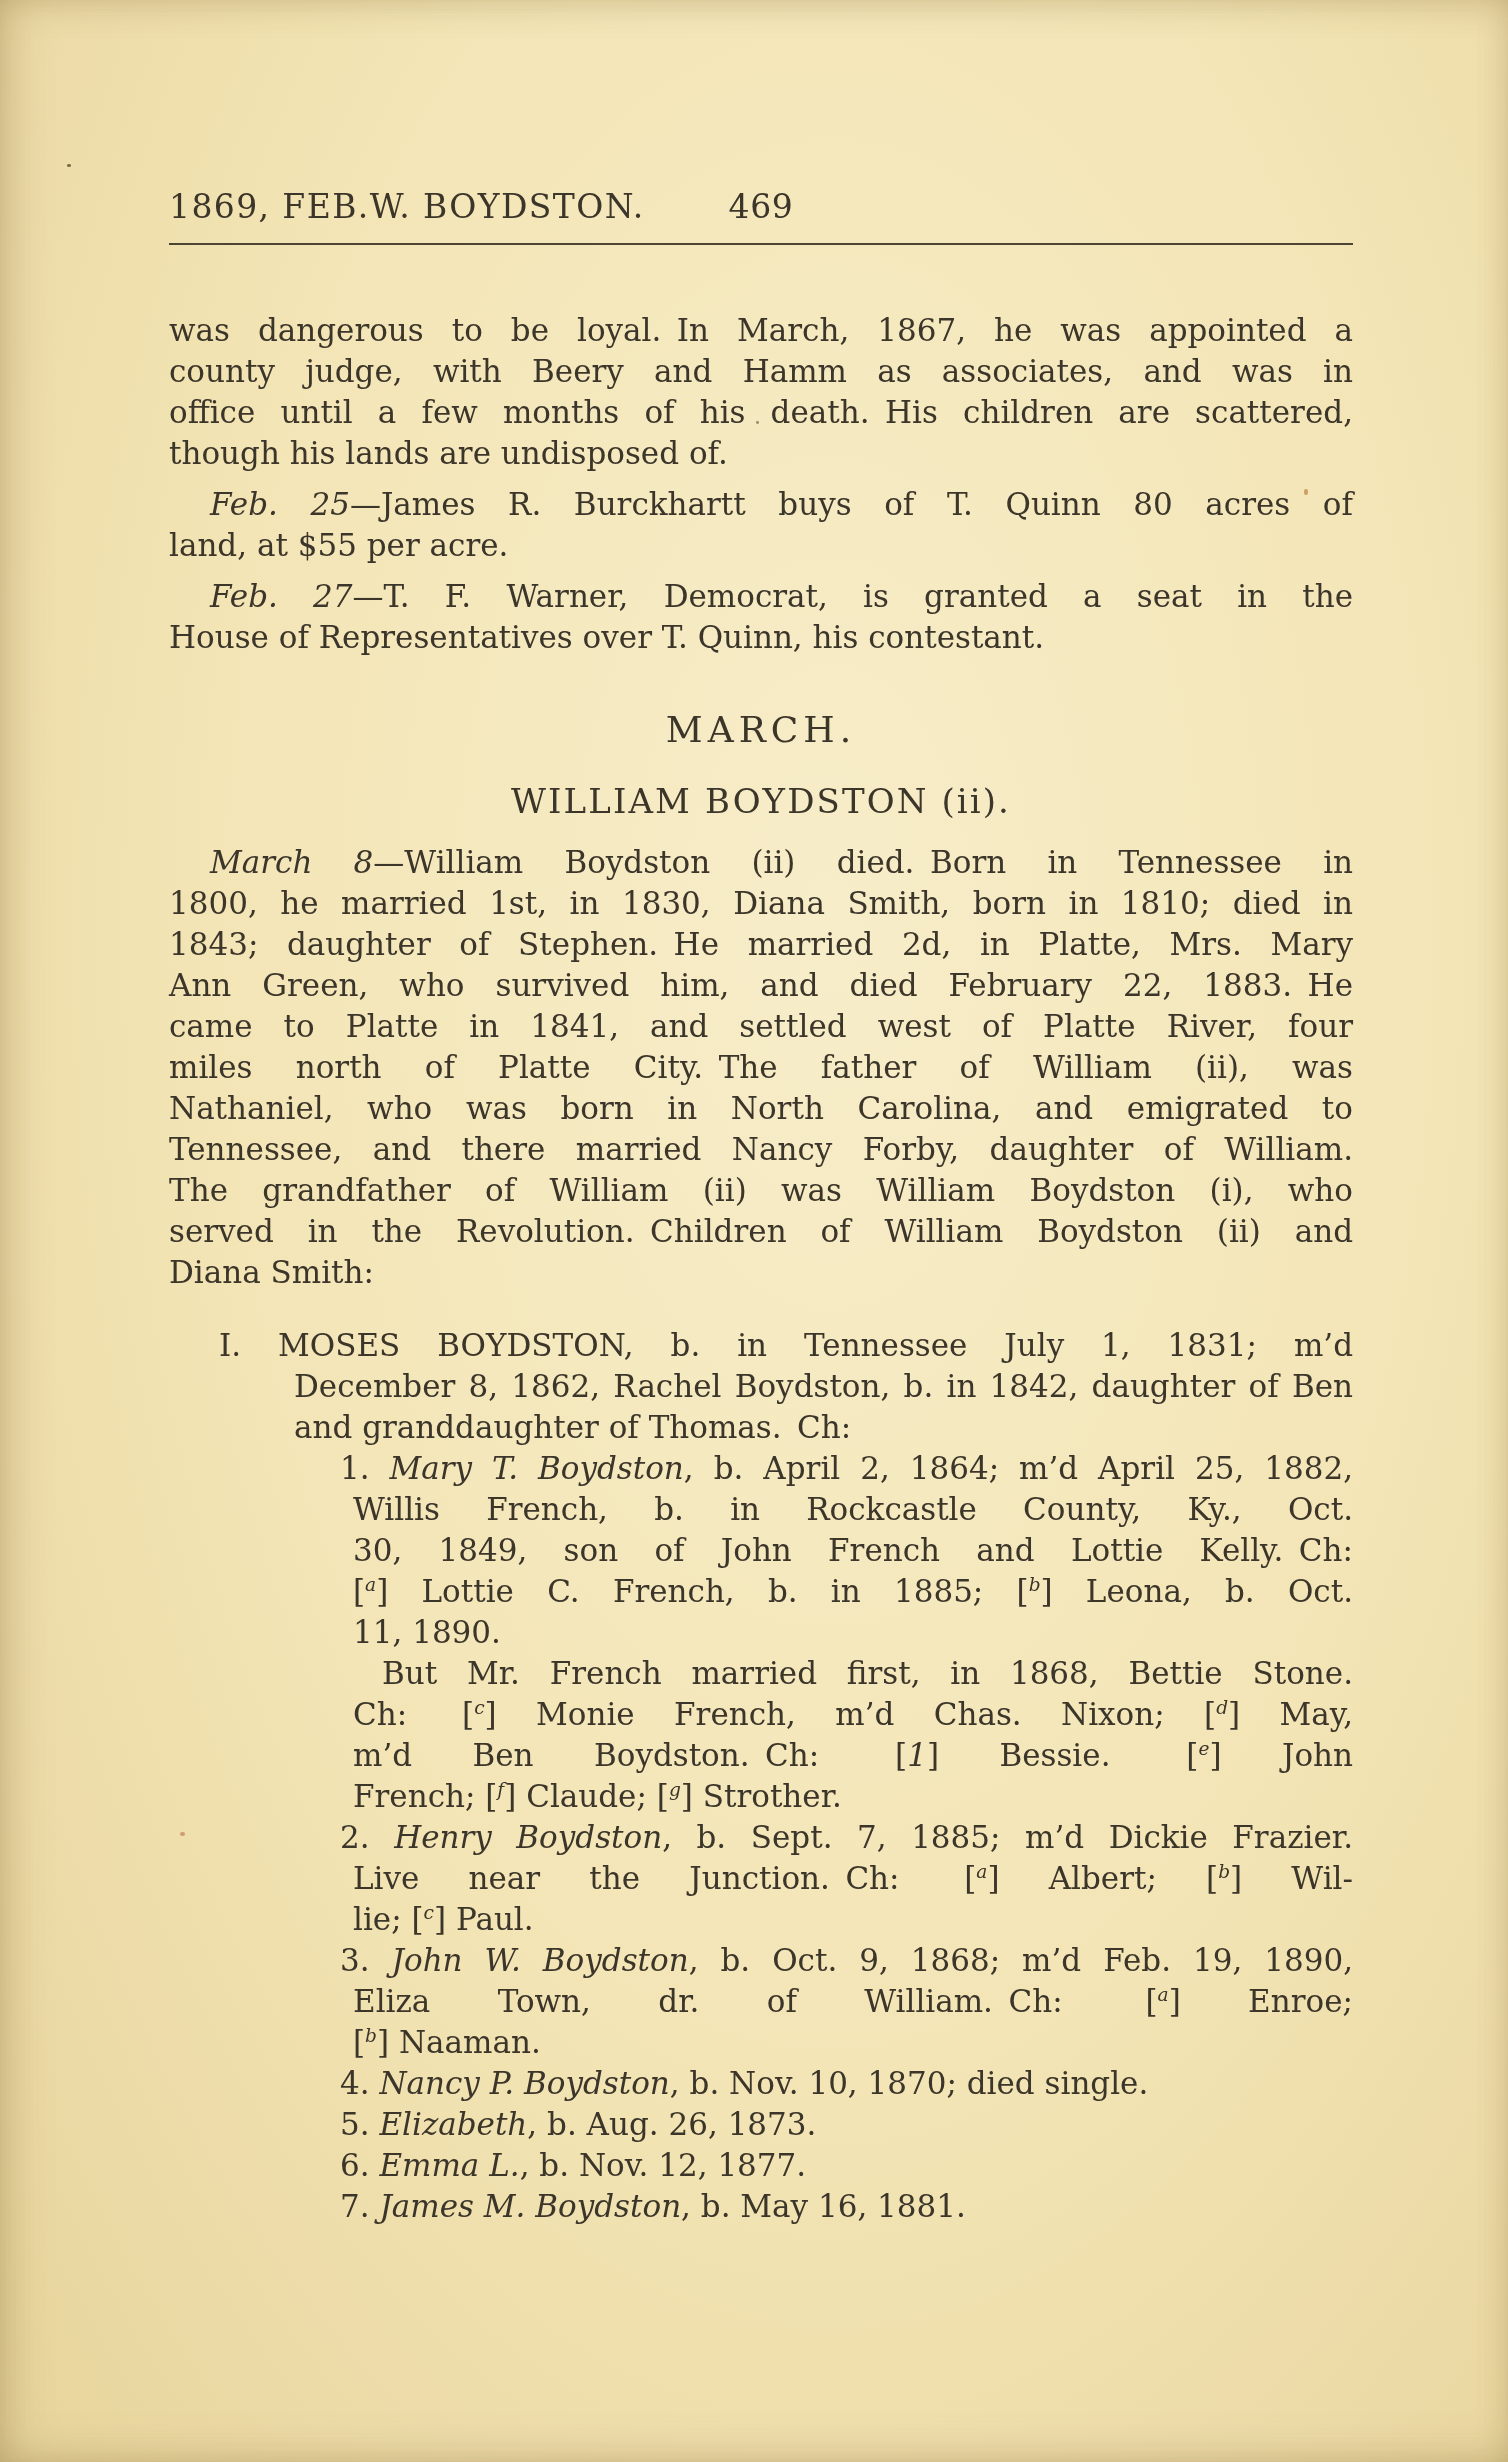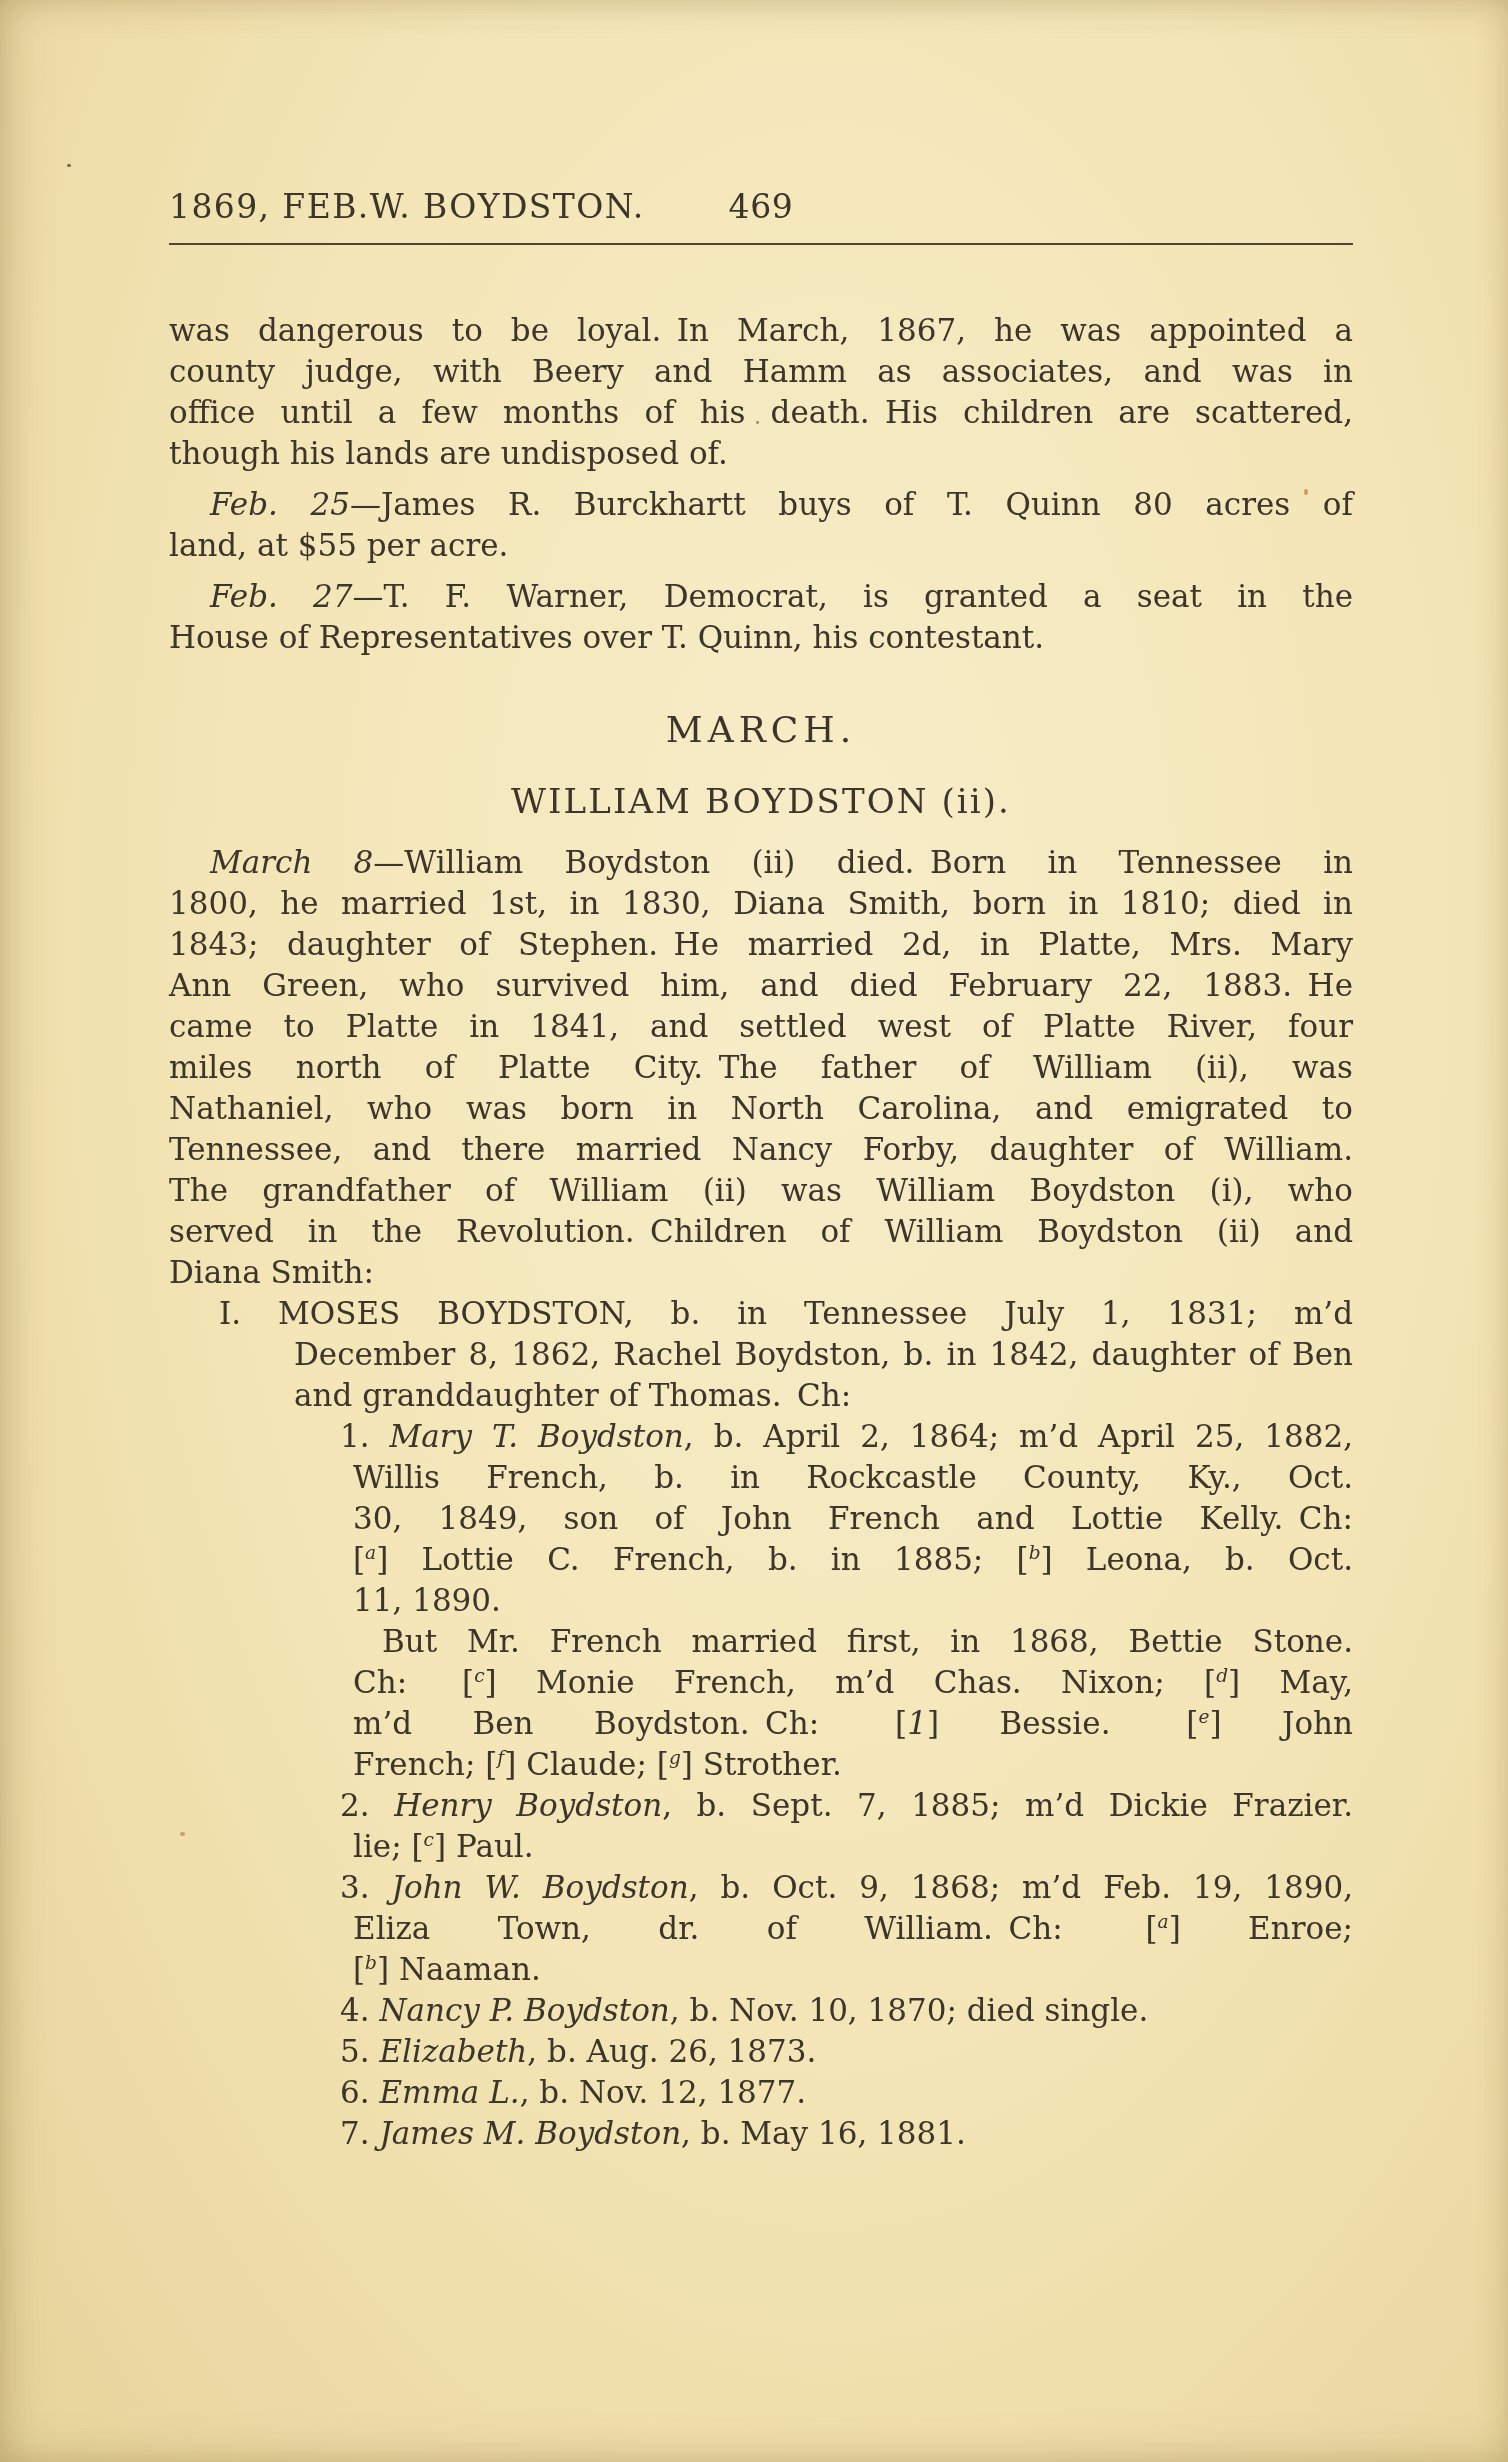--- a/index.html
+++ b/index.html
@@ -106,39 +106,40 @@
         <div class="line j">Ann Green, who survived him, and died February 22, 1883. He</div>
         <div class="line j">came to Platte in 1841, and settled west of Platte River, four</div>
         <div class="line j">miles north of Platte City. The father of William (ii), was</div>
         <div class="line j">Nathaniel, who was born in North Carolina, and emigrated to</div>
         <div class="line j">Tennessee, and there married Nancy Forby, daughter of William.</div>
         <div class="line j">The grandfather of William (ii) was William Boydston (i), who</div>
         <div class="line j">served in the Revolution. Children of William Boydston (ii) and</div>
         <div class="line l">Diana Smith:</div>
       </div>
       <div class="block b-e1">
-        <div class="line j" style="padding-left: 50px;">I. MOSES BOYDSTON, b. in Tennessee July 1, 1831; m’d</div>
+        <div class="line j" style="padding-left: 50px; margin-top: 32px;">I. MOSES BOYDSTON, b. in Tennessee July 1, 1831; m’d</div>
         <div class="line j" style="padding-left: 125px;">December 8, 1862, Rachel Boydston, b. in 1842, daughter of Ben</div>
         <div class="line l" style="padding-left: 125px;">and granddaughter of Thomas. Ch:</div>
       </div>
       <div class="block b-e1s1">
         <div class="line j" style="padding-left: 171px;">1. <i>Mary T. Boydston</i>, b. April 2, 1864; m’d April 25, 1882,</div>
         <div class="line j" style="padding-left: 184px;">Willis French, b. in Rockcastle County, Ky., Oct.</div>
         <div class="line j" style="padding-left: 184px;">30, 1849, son of John French and Lottie Kelly. Ch:</div>
         <div class="line j" style="padding-left: 184px;">[<sup>a</sup>] Lottie C. French, b. in 1885; [<sup>b</sup>] Leona, b. Oct.</div>
         <div class="line l" style="padding-left: 184px;">11, 1890.</div>
       </div>
       <div class="block b-e1s1b">
         <div class="line j" style="padding-left: 213px;">But Mr. French married first, in 1868, Bettie Stone.</div>
         <div class="line j" style="padding-left: 184px;">Ch:  [<sup>c</sup>] Monie French, m’d Chas. Nixon; [<sup>d</sup>] May,</div>
         <div class="line j" style="padding-left: 184px;">m’d Ben Boydston. Ch:  [<i>1</i>] Bessie.  [<sup>e</sup>] John</div>
         <div class="line l" style="padding-left: 184px;">French; [<sup>f</sup>] Claude; [<sup>g</sup>] Strother.</div>
       </div>
       <div class="block b-e1s2">
         <div class="line j" style="padding-left: 171px;">2. <i>Henry Boydston</i>, b. Sept. 7, 1885; m’d Dickie Frazier.</div>
+        <div class="line j" style="padding-left: 184px;">Live near the Junction. Ch:  [<sup>a</sup>] Albert; [<sup>b</sup>] Wil-</div>
         <div class="line l" style="padding-left: 184px;">lie; [<sup>c</sup>] Paul.</div>
       </div>
       <div class="block b-e1s3">
         <div class="line j" style="padding-left: 171px;">3. <i>John W. Boydston</i>, b. Oct. 9, 1868; m’d Feb. 19, 1890,</div>
         <div class="line j" style="padding-left: 184px;">Eliza Town, dr. of William. Ch:  [<sup>a</sup>] Enroe;</div>
         <div class="line l" style="padding-left: 184px;">[<sup>b</sup>] Naaman.</div>
       </div>
       <div class="block b-e1s4">
         <div class="line l" style="padding-left: 171px;">4. <i>Nancy P. Boydston</i>, b. Nov. 10, 1870; died single.</div>
       </div>

